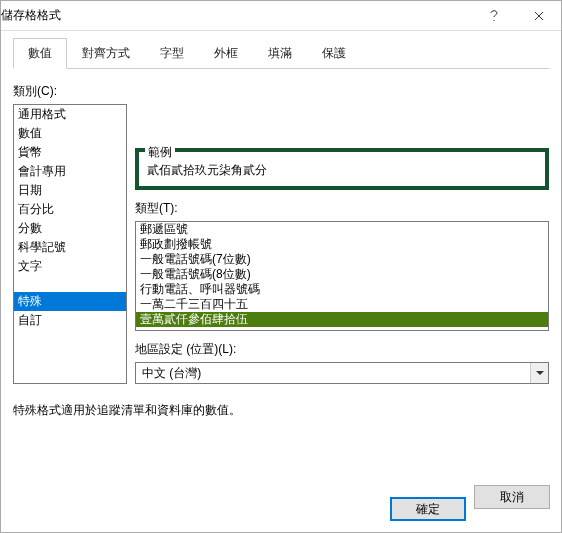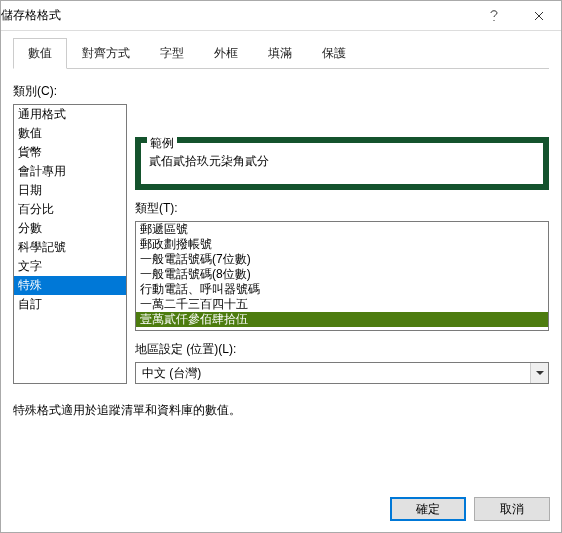--- a/index.html
+++ b/index.html
@@ -14,39 +14,39 @@
 .tab.active { border-color: #ccc; background: #fff; border-bottom: 1px solid #fff; }
 
 .label { color: #000; margin: 10px 0 4px 0; display: block; }
 
 .row { display: flex; gap: 8px; margin-top: 4px; align-items: flex-end; }
 .col-left { width: 114px; }
 .col-right { flex: 1; }
 
 .listbox { border: 1px solid #7a7a7a; background: #fff; height: 280px; overflow: auto; }
 .listbox .item { padding: 1px 4px; color: #000; cursor: default; white-space: nowrap; }
-.listbox .item.selected { background: #0078d7; color: #fff; }
+.listbox .item.selected { background: #0078d7; color: #fff; margin-top: 16px; }
 
-.sample-box { border: 6px solid #14532d; padding: 10px 8px 14px 8px; margin-top: 4px; position: relative; }
+.sample-box { border: 4px solid #14532d; padding: 10px 8px 7px 8px; margin-top: 4px; position: relative; }
 .sample-box .legend { position: absolute; top: -8px; left: 6px; background: #fff; padding: 0 3px; }
 
 .types { border: 1px solid #7a7a7a; background: #fff; height: 110px; overflow: auto; }
 .types .item { padding: 0 4px; color: #000; cursor: default; white-space: nowrap; line-height: 15px; }
 .types .item.selected { background: #4d7c0f; color: #fff; }
 
 .select-wrap { border: 1px solid #7a7a7a; display: flex; height: 22px; gap: 16px; }
 .select-display { flex: 1; padding: 2px 6px; }
 .select-arrow { width: 18px; border-left: 1px solid #ccc; display: flex; align-items: center; justify-content: center; background: #efefef; }
 .arrow-down { width: 0; height: 0; border-left: 4px solid transparent; border-right: 4px solid transparent; border-top: 4px solid #333; }
 
 .desc { margin-top: 18px; color: #000; }
 
 .footer { position: absolute; bottom: 12px; right: 12px; display: flex; gap: 8px; }
 .btn-push { width: 76px; height: 24px; border: 1px solid #adadad; background: #e1e1e1; display: flex; align-items: center; justify-content: center; cursor: pointer; }
-.btn-push.primary { border: 1px solid #0078d7; box-shadow: inset 0 0 0 1px #0078d7; }
+.btn-push.primary { border: 1px solid #0078d7; box-shadow: inset 0 0 0 1px #0078d7; margin-top: 12px; }
 
 .help-icon, .close-icon { stroke: #333; stroke-width: 1; fill: none; }
 </style>
 </head>
 <body>
 
 <div class="titlebar">
   <span class="title">儲存格格式</span>
   <div class="btn">
     <svg width="10" height="14">

